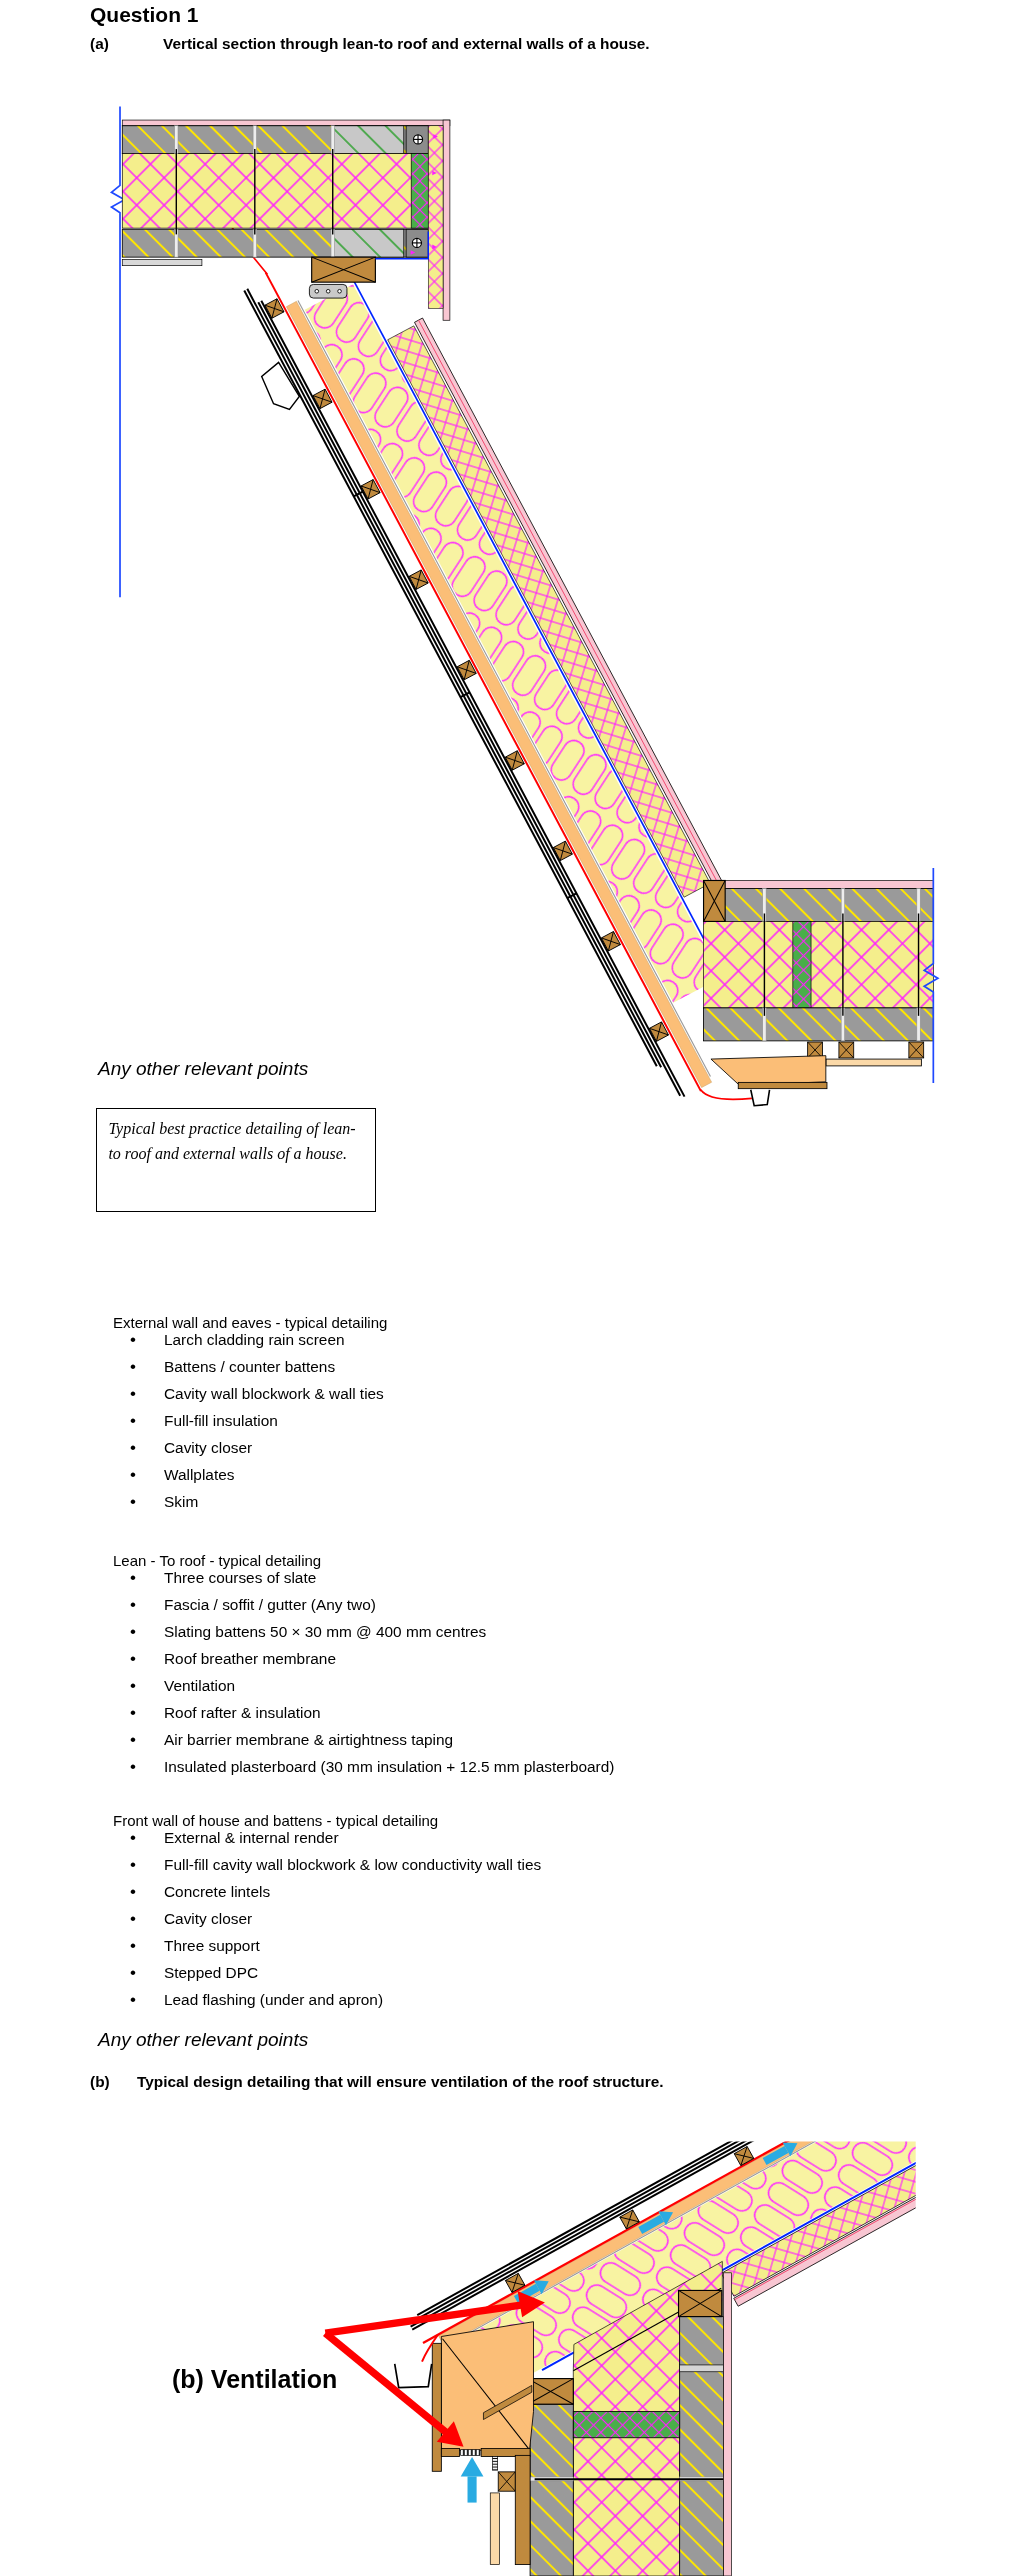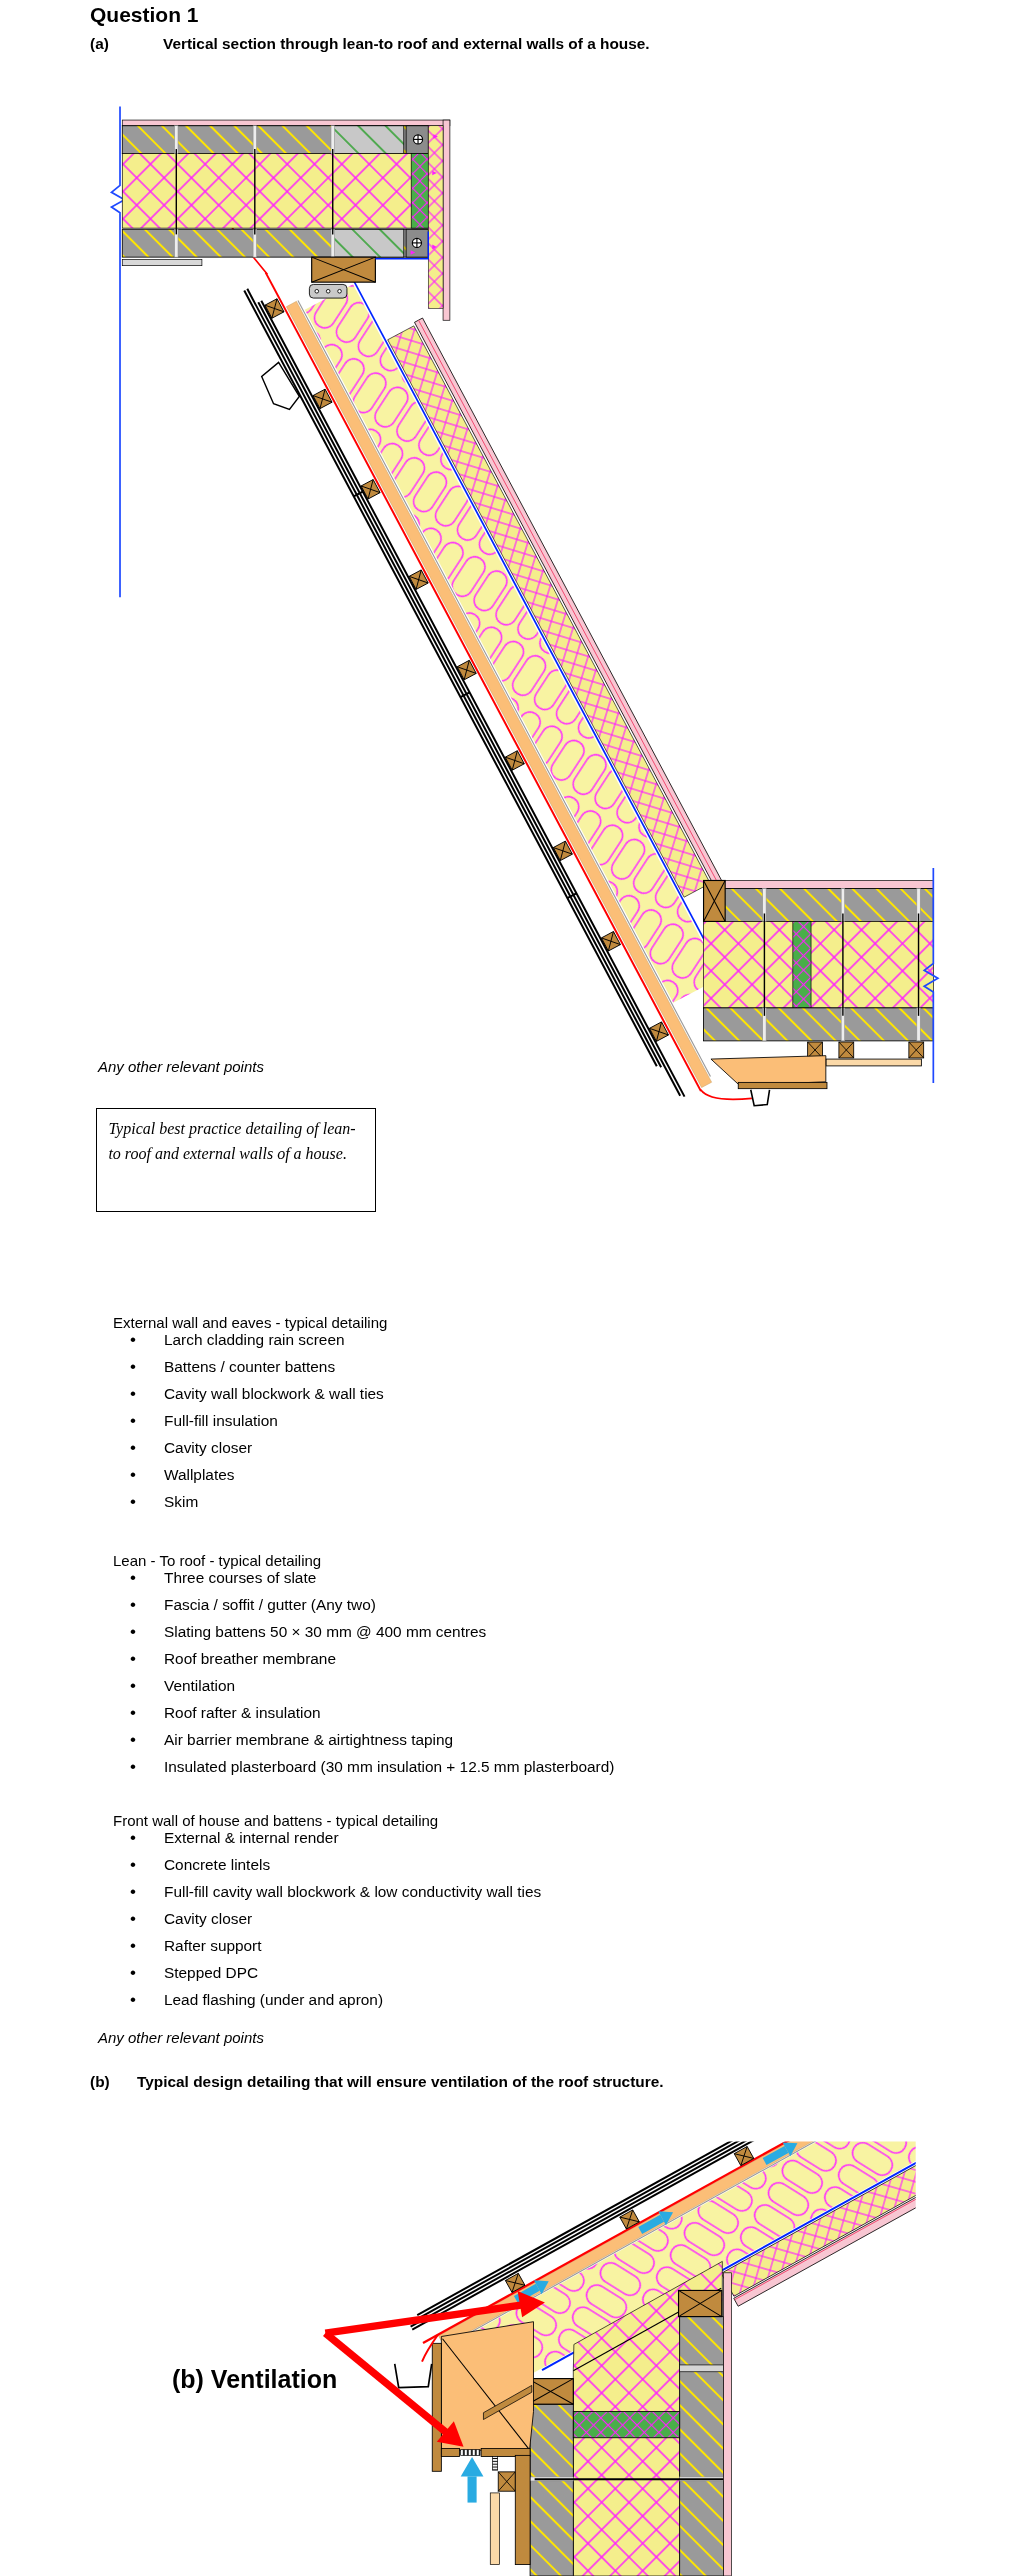--- a/index.html
+++ b/index.html
@@ -11,21 +11,21 @@
     color:#000;
     overflow:hidden;
   }
   .abs{position:absolute;}
   #drawing-layer{position:absolute;left:0;top:0;width:1034px;height:2576px;}
   .q-title{font-size:21px;font-weight:bold;letter-spacing:0px;}
   .part-line{font-size:15.4px;font-weight:bold;}
   .part-label{position:absolute;left:90px;}
   .part-text-a{position:absolute;left:163px;width:796px;}
   .part-text-b{position:absolute;left:137px;width:825px;}
-  .italic-note{font-size:15px;font-style:italic;}
+  .italic-note{font-size:19px;font-style:italic;}
   #practice-box{
     left:96px;top:1108px;width:280px;height:104px;
     border:1.4px solid #000;box-sizing:border-box;
     padding:8px 10.2px 0 11.4px;
     font-family:Liberation Serif, serif;
   }
   #practice-box .italic-note{line-height:24.5px;font-size:16px;}
   .section h3{margin:16px;font-size:15px;font-weight:normal;}
   .section{left:97px;width:853px;}
   .section ul{list-style:none;margin:0;padding:0;position:absolute;left:33px;top:28.4px;}
@@ -418,24 +418,24 @@
       <li>Roof rafter &amp; insulation</li>
       <li>Air barrier membrane &amp; airtightness taping</li>
       <li>Insulated plasterboard (30 mm insulation + 12.5 mm plasterboard)</li>
     </ul>
 </div>
 
 <div class="abs section" style="top:1796px;">
   <h3>Front wall of house and battens - typical detailing</h3>
   <ul>
       <li>External &amp; internal render</li>
+      <li>Full-fill cavity wall blockwork &amp; low conductivity wall ties</li>
       <li>Concrete lintels</li>
-      <li>Full-fill cavity wall blockwork &amp; low conductivity wall ties</li>
       <li>Cavity closer</li>
-      <li>Rafter support</li>
+      <li>Three support</li>
       <li>Stepped DPC</li>
       <li>Lead flashing (under and apron)</li>
     </ul>
 </div>
 
 <div class="abs italic-note" style="left:98px;top:2029px;">Any other relevant points</div>
 
 <div class="abs part-line" style="top:2073px;left:0;width:1034px;">
   <span class="part-label">(b)</span>
   <span class="part-text-b">Typical design detailing that will ensure ventilation of the roof structure.</span>

